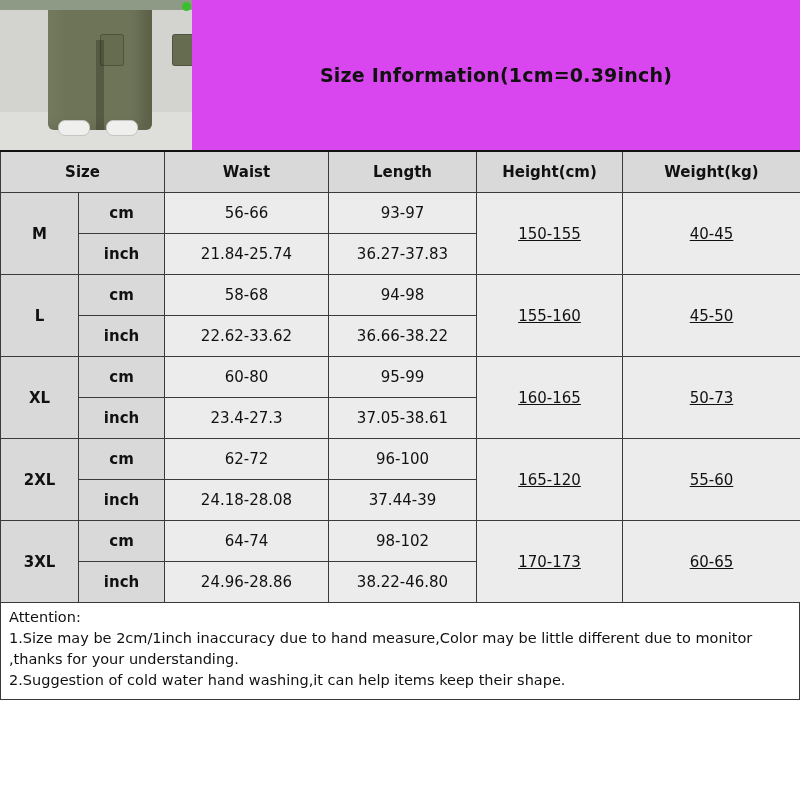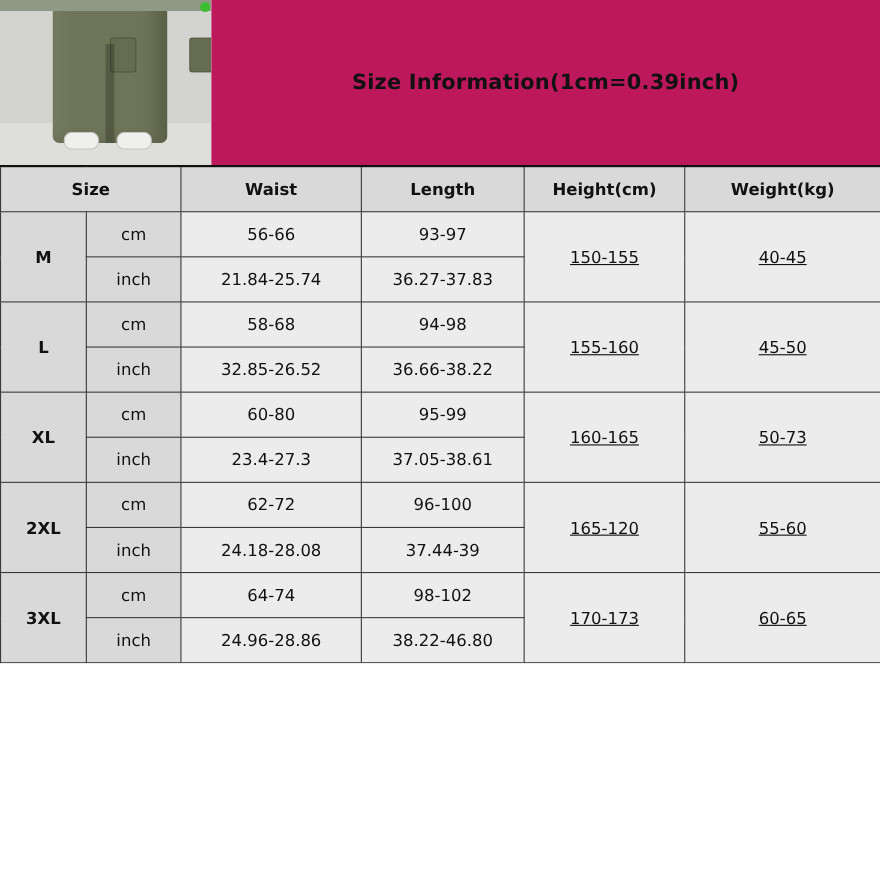--- a/index.html
+++ b/index.html
@@ -107,21 +107,21 @@
     width: 9px; height: 9px;
     border-radius: 50%;
     background: #3bbf2e;
   }
 
   .title-area {
     flex: 1 1 auto;
     display: flex;
     align-items: center;
     justify-content: center;
-    background: #be185d;
+    background: #d946ef;
   }
   .title-text {
     font-size: 19px;
     font-weight: bold;
     color: #111;
     letter-spacing: .2px;
   }
 
   
   table.size-table {
@@ -145,21 +145,21 @@
     font-size: 15.5px;
     height: 90px;
   }
   .sizecell {
     background: #d9d9d9;
     font-weight: bold;
     font-size: 16px;
   }
   .unitcell {
     background: #d9d9d9;
-    font-weight: normal;
+    font-weight: bold;
     font-size: 14.5px;
   }
   .valcell {
     background: #ececec;
     font-size: 15px;
   }
   .spancell {
     background: #ececec;
     font-size: 15px;
     text-decoration: underline;
@@ -255,21 +255,21 @@
       <tr>
         <td class="sizecell" rowspan="2">L</td>
         <td class="unitcell">cm</td>
         <td class="valcell">58-68</td>
         <td class="valcell">94-98</td>
         <td class="spancell" rowspan="2">155-160</td>
         <td class="spancell" rowspan="2">45-50</td>
       </tr>
       <tr>
         <td class="unitcell">inch</td>
-        <td class="valcell">32.85-26.52</td>
+        <td class="valcell">22.62-33.62</td>
         <td class="valcell">36.66-38.22</td>
       </tr>
 
       <tr>
         <td class="sizecell" rowspan="2">XL</td>
         <td class="unitcell">cm</td>
         <td class="valcell">60-80</td>
         <td class="valcell">95-99</td>
         <td class="spancell" rowspan="2">160-165</td>
         <td class="spancell" rowspan="2">50-73</td>
@@ -303,16 +303,21 @@
         <td class="spancell" rowspan="2">60-65</td>
       </tr>
       <tr>
         <td class="unitcell">inch</td>
         <td class="valcell">24.96-28.86</td>
         <td class="valcell">38.22-46.80</td>
       </tr>
     </tbody>
   </table>
 
+  <div class="attention">
+    <p>Attention:</p>
+    <p>1.Size may be 2cm/1inch inaccuracy due to hand measure,Color may be little different due to monitor ,thanks for your understanding.</p>
+    <p>2.Suggestion of cold water hand washing,it can help items keep their shape.</p>
+  </div>
 
   <div class="filler"></div>
 
 </div>
 
 </body></html>

